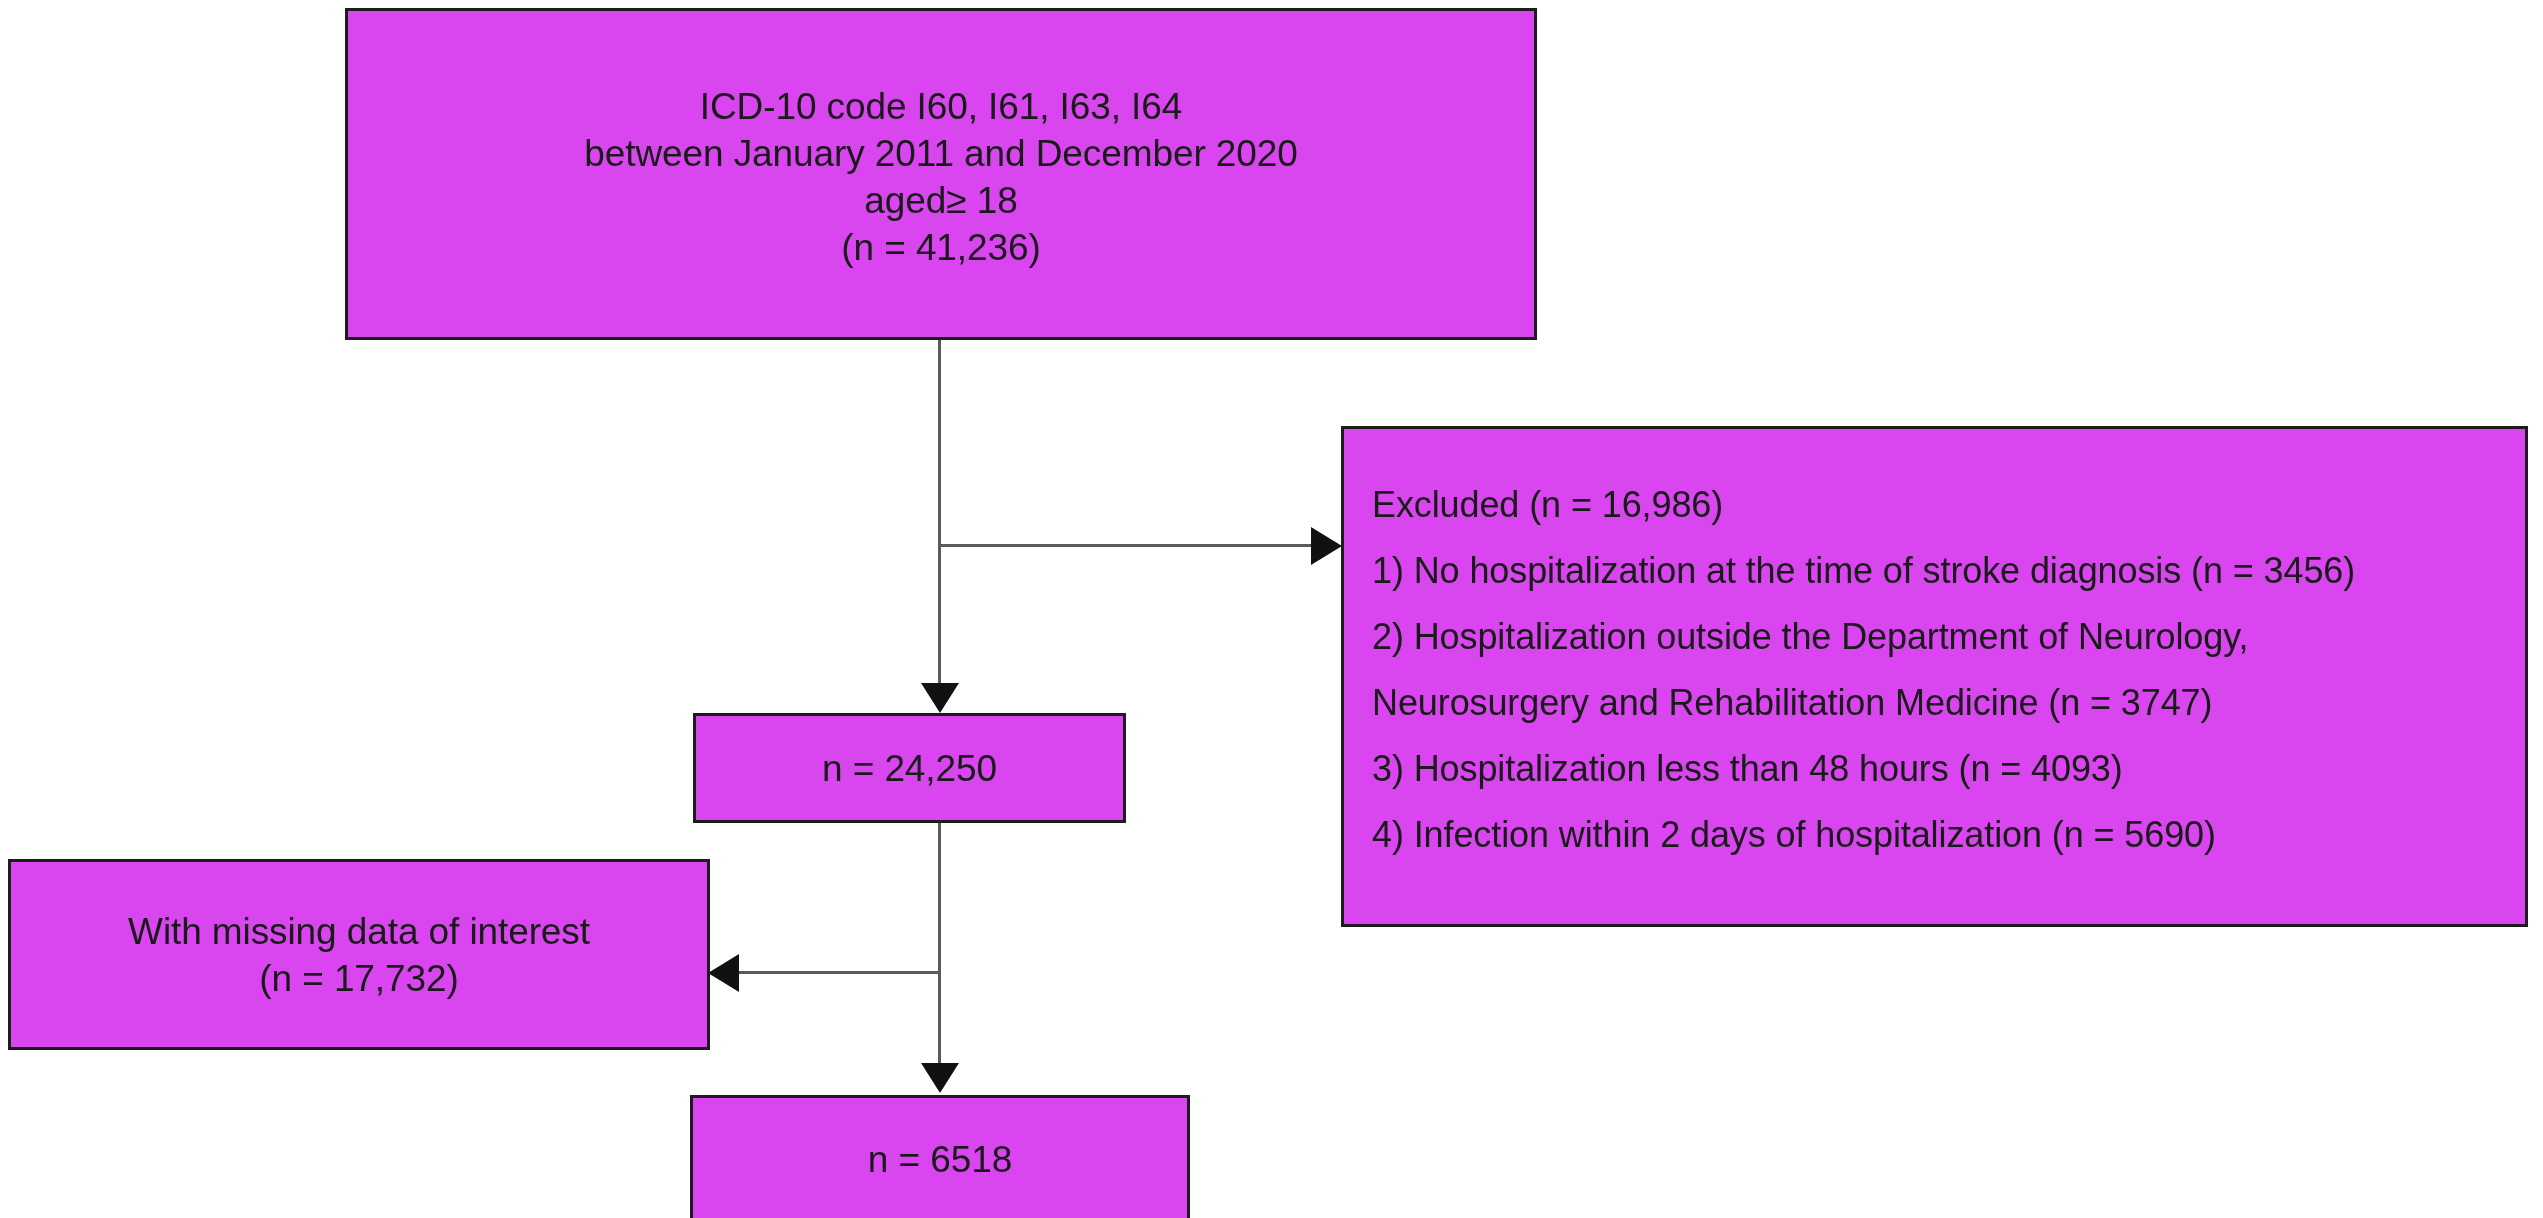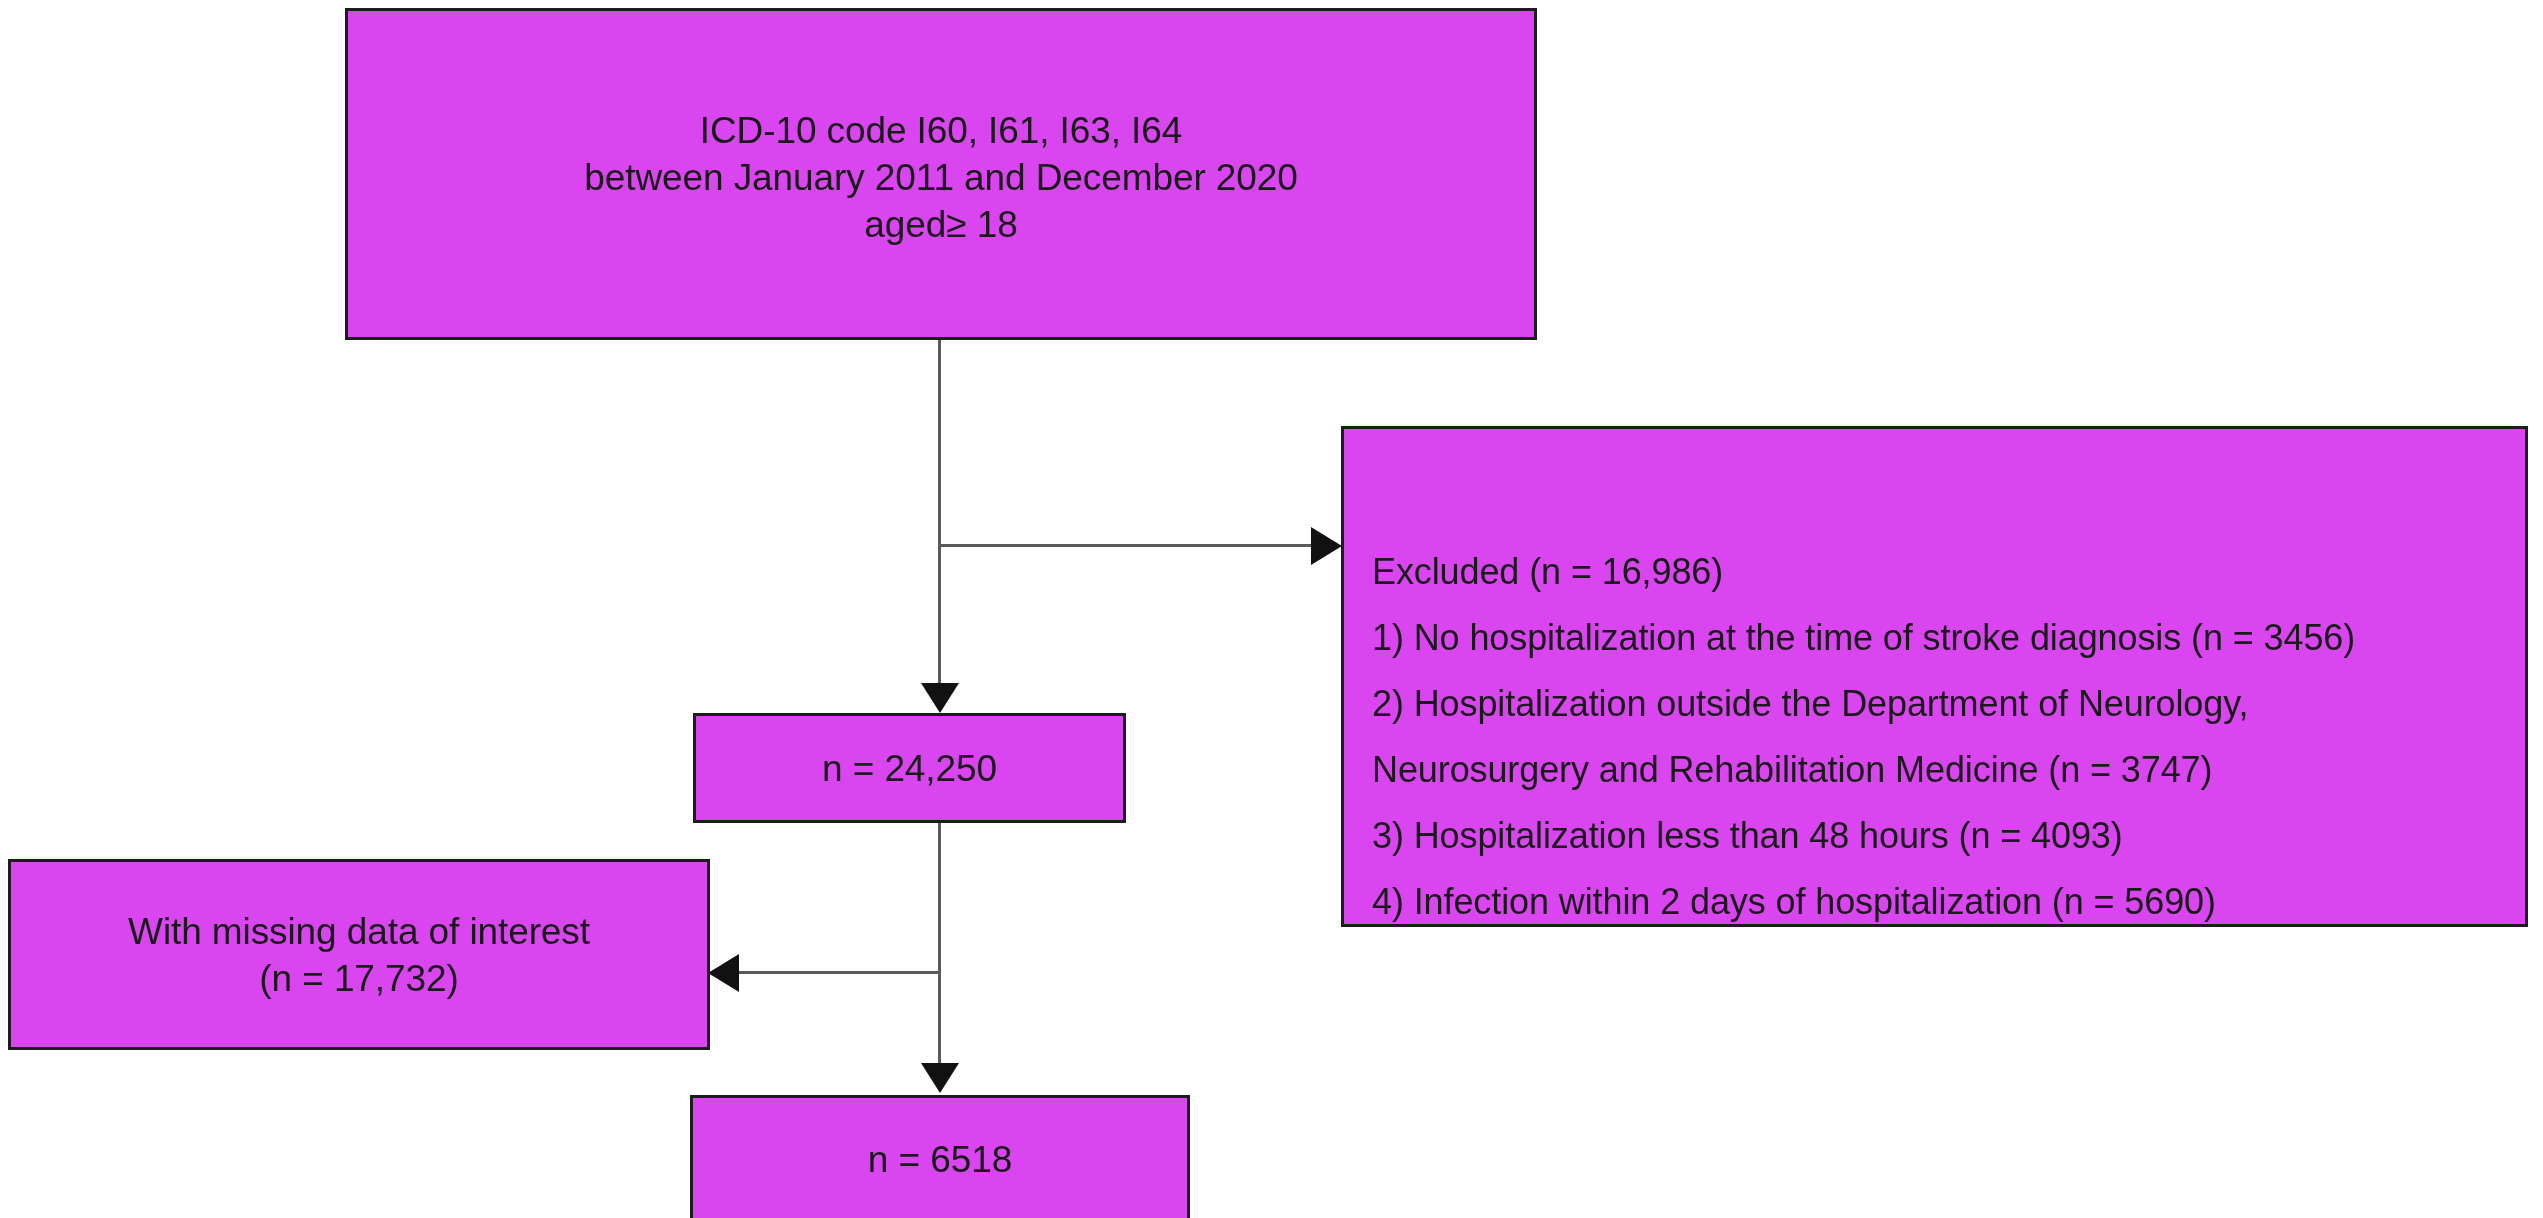--- a/index.html
+++ b/index.html
@@ -45,22 +45,22 @@
     height: 332px;
     padding-top: 6px;
   }
 
   
   #box-excluded {
     left: 1341px;
     top: 426px;
     width: 1187px;
     height: 501px;
-    padding: 17px 0 0 28px;
-    justify-content: flex-end;
+    padding: 8px 0 0 28px;
+    justify-content: flex-start;
   }
   #box-excluded .line {
     text-align: left;
     margin-top: 22px;
     font-size: 36px;
     line-height: 44px;
   }
   #box-excluded .line:first-child { margin-top: 46px; }
 
   
@@ -146,20 +146,21 @@
 </style>
 </head>
 <body>
 
 <div id="canvas">
 
   <div class="node centered" id="box-source">
     <div class="line">ICD-10 code I60, I61, I63, I64</div>
     <div class="line">between January 2011 and December 2020</div>
     <div class="line">aged≥ 18</div>
+    <div class="line">(n = 41,236)</div>
   </div>
 
   <div class="vline" id="trunk-1"></div>
   <div class="arrow-down" id="arrow-1"></div>
 
   <div class="hline" id="branch-right"></div>
   <div class="arrow-right" id="arrow-right-1"></div>
 
   <div class="node" id="box-excluded">
     <div class="line">Excluded (n = 16,986)</div>

